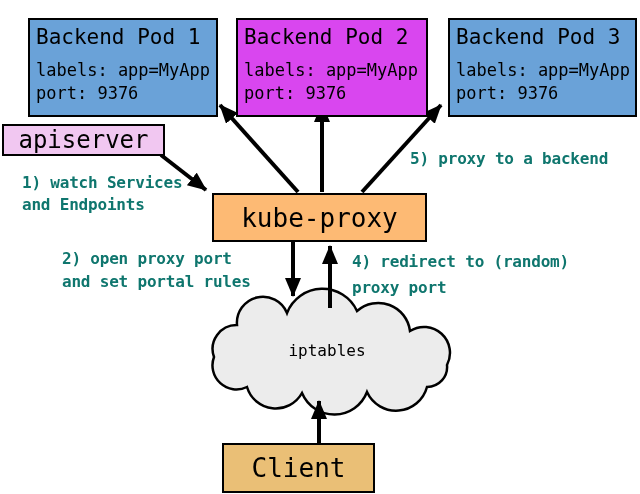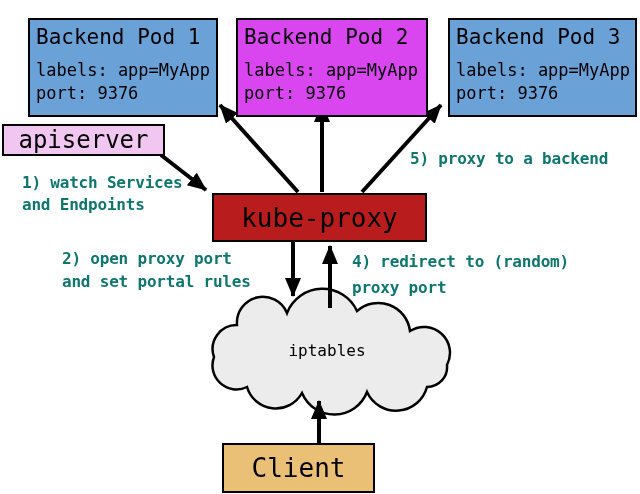--- a/index.html
+++ b/index.html
@@ -141,21 +141,21 @@
   <div class="box pod" id="pod3" style="background-color: rgb(106, 162, 216);">
     <div class="pod-title">Backend Pod 3</div>
     <div class="pod-line">labels: app=MyApp</div>
     <div class="pod-line">port: 9376</div>
   </div>
 
   <div class="box label-box" id="apiserver" style="background-color: rgb(241, 199, 241);">
     <span>apiserver</span>
   </div>
 
-  <div class="box label-box" id="kubeproxy" style="background-color: #b91c1c;">
+  <div class="box label-box" id="kubeproxy" style="background-color: #fdba74;">
     <span>kube-proxy</span>
   </div>
 
   <div class="box label-box" id="client" style="background-color: rgb(234, 191, 118);">
     <span>Client</span>
   </div>
 
   <div id="iptables-label">iptables</div>
 
   <div class="note" id="note1">1) watch Services

